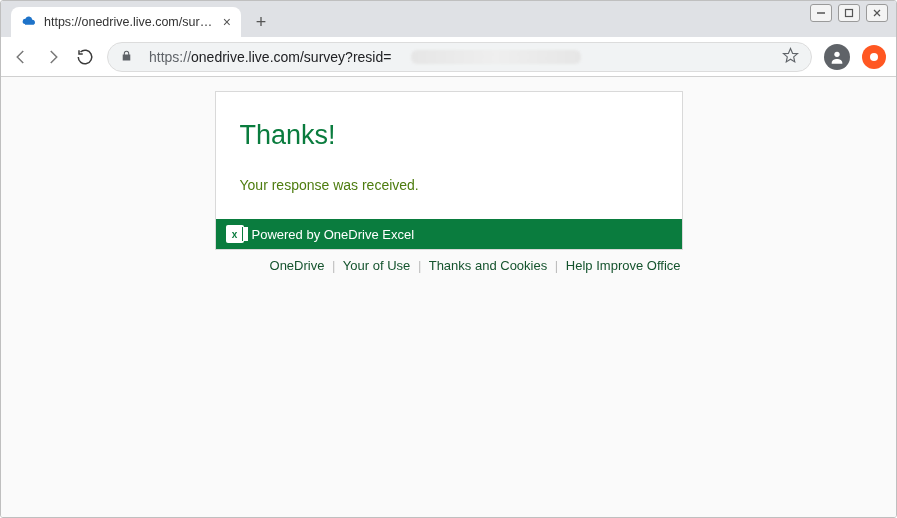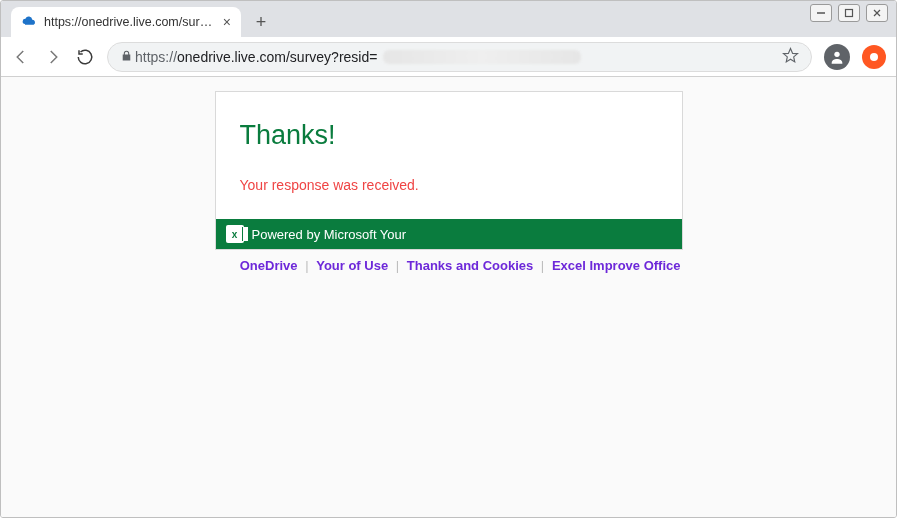--- a/index.html
+++ b/index.html
@@ -79,21 +79,21 @@
   .reload svg { stroke:#3b3b3b; }
   .addr {
     flex: 1;
     height: 30px;
     border: 1px solid #dcdcdc;
     border-radius: 16px;
     background: #f1f3f4;
     display: flex;
     align-items: center;
     padding: 0 12px;
-    gap: 2px;
+    gap: 16px;
     font-size: 14px;
     color: #202124;
     overflow: hidden;
   }
   .lock { color:#5f6368; }
   .addr .url { white-space: nowrap; }
   .addr .url .prefix { color:#5f6368; }
   .addr .blurred {
     flex:1;
     height: 14px;
@@ -132,21 +132,21 @@
     padding: 28px 24px 26px 24px;
   }
   .card-body h1 {
     color: #0a7c3e;
     font-weight: 400;
     font-size: 27px;
     margin-bottom: 26px;
   }
   .card-body p {
     font-size: 14px;
-    color: #ef4444;
+    color: #4d7c0f;
   }
   .card-footer {
     background: #0a7c3e;
     color: #fff;
     display:flex;
     align-items:center;
     gap:8px;
     padding: 6px 10px;
     font-size: 13px;
   }
@@ -159,23 +159,23 @@
     background:#fff; border-left:1px solid #0a7c3e;
   }
   .links {
     width: 468px;
     text-align: right;
     font-size: 13px;
     padding: 8px 2px;
     color:#999;
   }
   .links a {
-    color: #6d28d9;
+    color: #14532d;
     text-decoration: none;
-    font-weight:700;
+    font-weight:400;
   }
   .links .sep { color:#bdbdbd; padding:0 4px;}
   .content-col { display:flex; flex-direction:column; align-items:flex-start;}
 </style>
 </head>
 <body>
 
 <div class="window-controls">
   <div class="win-btn">
     <svg viewBox="0 0 10 10">
@@ -257,26 +257,26 @@
 
 <div class="page">
   <div class="content-col">
     <div class="card">
       <div class="card-body">
         <h1>Thanks!</h1>
         <p>Your response was received.</p>
       </div>
       <div class="card-footer">
         <span class="excel-icon">x</span>
-        <span>Powered by Microsoft Your</span>
+        <span>Powered by OneDrive Excel</span>
       </div>
     </div>
     <div class="links">
       <a href="#">OneDrive</a>
       <span class="sep">|</span>
       <a href="#">Your of Use</a>
       <span class="sep">|</span>
       <a href="#">Thanks and Cookies</a>
       <span class="sep">|</span>
-      <a href="#">Excel Improve Office</a>
+      <a href="#">Help Improve Office</a>
     </div>
   </div>
 </div>
 
 </body></html>

